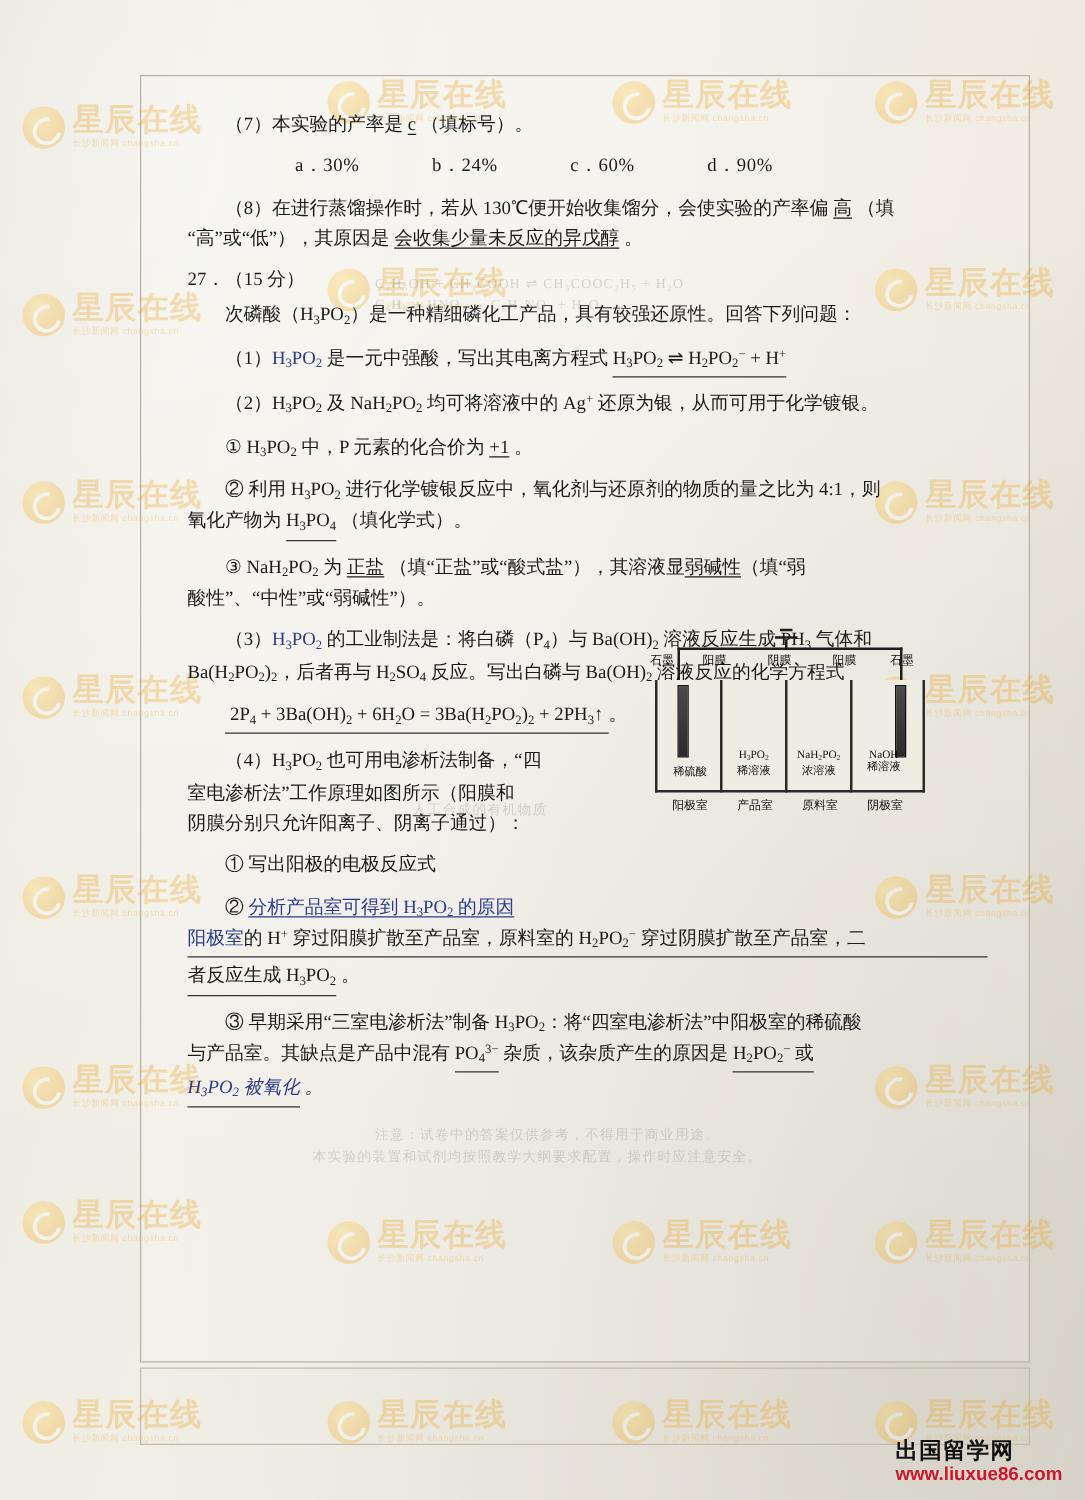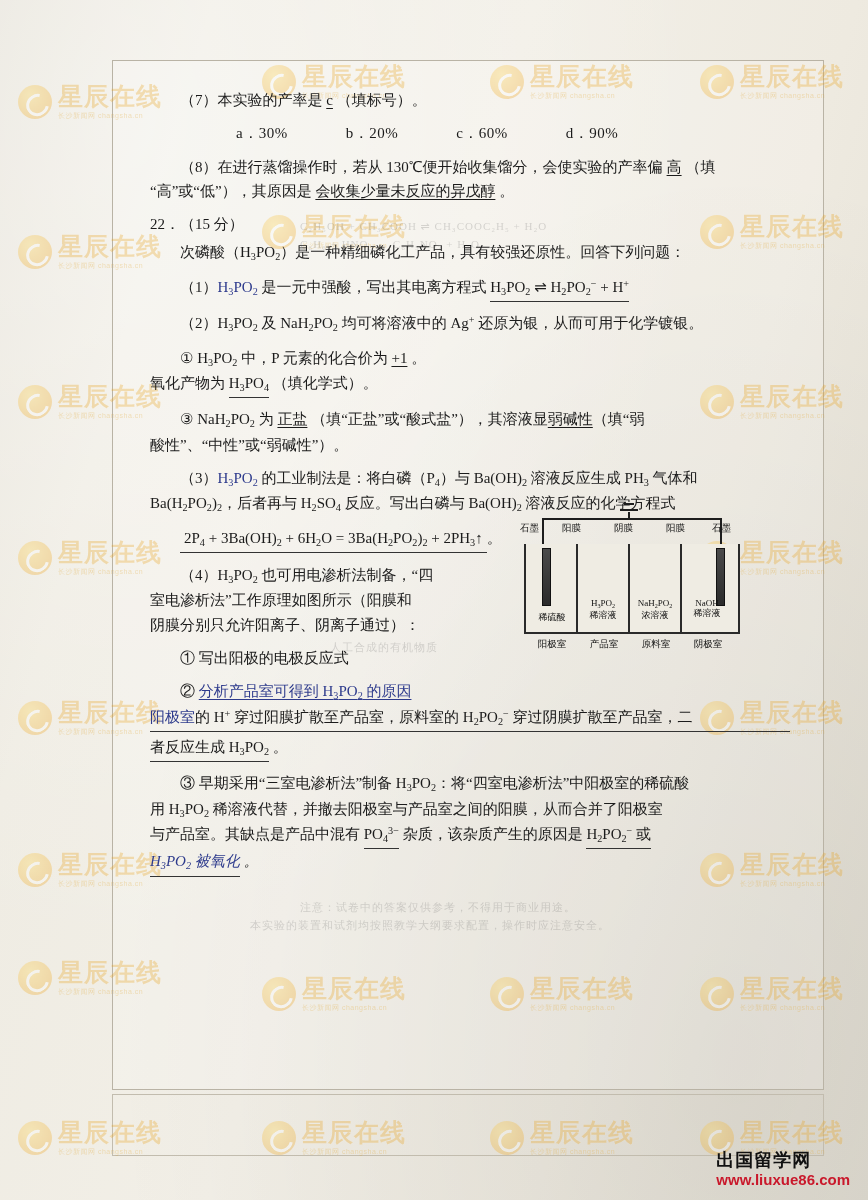--- a/index.html
+++ b/index.html
@@ -354,50 +354,53 @@
   <div class="ghost" style="left:300px; top:900px;">注意：试卷中的答案仅供参考，不得用于商业用途。</div>
   <div class="ghost" style="left:250px; top:918px;">本实验的装置和试剂均按照教学大纲要求配置，操作时应注意安全。</div>
 
   <div id="content">
 
     <div class="p indent2">
       （7）本实验的产率是 <span class="ans">c</span> （填标号）。
     </div>
 
     <div class="p opts">
-      <span>a．30%</span><span>b．20%</span><span>c．60%</span><span>d．90%</span>
+      <span>a．30%</span><span>b．24%</span><span>c．60%</span><span>d．90%</span>
     </div>
 
     <div class="p indent2">
       （8）在进行蒸馏操作时，若从 130℃便开始收集馏分，会使实验的产率偏<span class="ans" style="margin:0 4px;">高</span>（填
     </div>
     <div class="p noindent" style="margin-top:-9px;">
       “高”或“低”），其原因是 <span class="ans">会收集少量未反应的异戊醇</span> 。
     </div>
 
     <div class="p noindent qhead" style="margin-top:6px;">
-      <span>22．</span><span>（15 分）</span>
+      <span>27．</span><span>（15 分）</span>
     </div>
 
     <div class="p indent2">
       次磷酸（H<sub>3</sub>PO<sub>2</sub>）是一种精细磷化工产品，具有较强还原性。回答下列问题：
     </div>
 
     <div class="p indent2">
       （1）<span style="color:#2d3a8c;">H<sub>3</sub>PO<sub>2</sub></span> 是一元中强酸，写出其电离方程式 <span class="underline-block">H<sub>3</sub>PO<sub>2</sub> ⇌ H<sub>2</sub>PO<sub>2</sub><sup>−</sup> + H<sup>+</sup></span>
     </div>
 
     <div class="p indent2">
       （2）H<sub>3</sub>PO<sub>2</sub> 及 NaH<sub>2</sub>PO<sub>2</sub> 均可将溶液中的 Ag<sup>+</sup> 还原为银，从而可用于化学镀银。
     </div>
 
     <div class="p indent2">
       ① H<sub>3</sub>PO<sub>2</sub> 中，P 元素的化合价为 <span class="ans">+1</span> 。
     </div>
 
+    <div class="p indent2">
+      ② 利用 H<sub>3</sub>PO<sub>2</sub> 进行化学镀银反应中，氧化剂与还原剂的物质的量之比为 4:1，则
+    </div>
     <div class="p noindent" style="margin-top:-9px;">
       氧化产物为 <span class="underline-block">H<sub>3</sub>PO<sub>4</sub></span> （填化学式）。
     </div>
 
     <div class="p indent2">
       ③ NaH<sub>2</sub>PO<sub>2</sub> 为 <span class="ans">正盐</span> （填“正盐”或“酸式盐”），其溶液显<span class="ans">弱碱性</span>（填“弱
     </div>
     <div class="p noindent" style="margin-top:-9px;">
       酸性”、“中性”或“弱碱性”）。
     </div>
@@ -431,23 +434,20 @@
     </div>
     <div class="p noindent" style="margin-top:-9px;">
       <span class="underline-block" style="display:block; width:100%;"><span style="color:#2d3a8c;">阳极室</span>的 H<sup>+</sup> 穿过阳膜扩散至产品室，原料室的 H<sub>2</sub>PO<sub>2</sub><sup>−</sup> 穿过阴膜扩散至产品室，二</span>
     </div>
     <div class="p noindent" style="margin-top:-6px;">
       <span class="underline-block">者反应生成 H<sub>3</sub>PO<sub>2</sub></span> 。
     </div>
 
     <div class="p indent2">
       ③ 早期采用“三室电渗析法”制备 H<sub>3</sub>PO<sub>2</sub>：将“四室电渗析法”中阳极室的稀硫酸
-    </div>
-    <div class="p noindent" style="margin-top:-9px;">
-      用 H<sub>3</sub>PO<sub>2</sub> 稀溶液代替，并撤去阳极室与产品室之间的阳膜，从而合并了阳极室
     </div>
     <div class="p noindent" style="margin-top:-9px;">
       与产品室。其缺点是产品中混有 <span class="underline-block">PO<sub>4</sub><sup>3−</sup></span> 杂质，该杂质产生的原因是 <span class="underline-block">H<sub>2</sub>PO<sub>2</sub><sup>−</sup> 或</span>
     </div>
     <div class="p noindent" style="margin-top:-9px;font-style:italic;">
       <span class="underline-block" style="color:#2d3a8c;">H<sub>3</sub>PO<sub>2</sub> 被氧化</span> 。
     </div>
 
   </div>
 

